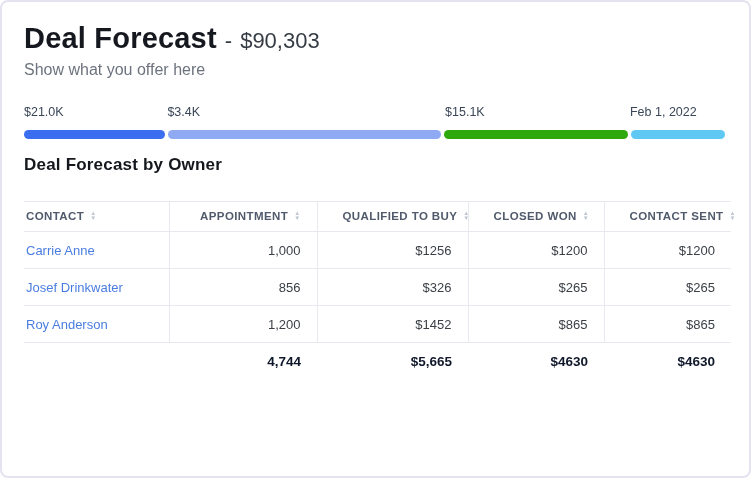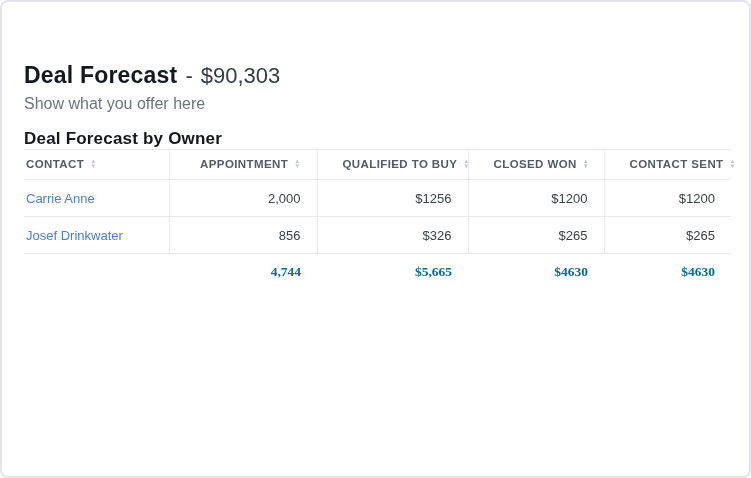--- a/index.html
+++ b/index.html
@@ -11,21 +11,21 @@
   .card {
     width: 751px; height: 478px;
     background: #ffffff;
     border: 2px solid #e4e3ef;
     border-radius: 8px;
     padding: 20px 22px 0 22px;
     overflow: hidden;
   }
   
   .title-line { display: flex; align-items: baseline; gap: 8px; }
-  .title { font-size: 23px; font-weight: 700; color: #15181e; letter-spacing: 0.2px; margin-top: 40px; }
+  .title { font-size: 29px; font-weight: 700; color: #15181e; letter-spacing: 0.2px; }
   .title-amount { font-size: 22px; font-weight: 400; color: #363c45; }
   .subtitle { margin-top: 6px; font-size: 16px; color: #6c737e; }
 
   
   .progress-wrap { position: relative; margin-top: 26px; height: 34px; }
   .bar-label {
     position: absolute; top: 0;
     font-size: 12.5px; font-weight: 500; color: #3a4658; white-space: nowrap;
   }
   .bar-label-1 { left: 0; }
@@ -35,21 +35,21 @@
   .bar {
     position: absolute; left: 0; right: 0; bottom: 0;
     height: 9px; display: flex; gap: 3px;
   }
   .bar .seg { height: 9px; border-radius: 5px; }
 
   
   .section-title { margin-top: 16px; font-size: 17px; font-weight: 700; color: #14171c; letter-spacing: 0.2px; }
 
   
-  table { width: 707px; border-collapse: collapse; table-layout: fixed; }
+  table { margin-top: 26px; width: 707px; border-collapse: collapse; table-layout: fixed; }
   col.c1 { width: 145px; } col.c2 { width: 148px; } col.c3 { width: 151px; }
   col.c4 { width: 136px; } col.c5 { width: 127px; }
   thead th {
     border-top: 1px solid #e7e9ee;
     border-bottom: 1px solid #e7e9ee;
     height: 30px;
     font-size: 11.5px; font-weight: 700; letter-spacing: 0.4px;
     color: #505a6b; text-transform: uppercase;
     white-space: nowrap; vertical-align: middle;
   }
@@ -63,36 +63,48 @@
     position: relative; top: -1px;
   }
   tbody td {
     height: 37px; border-bottom: 1px solid #e7e9ee;
     font-size: 13px; color: #3a3f46; vertical-align: middle;
   }
   tbody tr:first-child td { border-top: none; }
   td.contact { padding-left: 2px; }
   .contact-link { color: #4a7de0; text-decoration: none; cursor: pointer; }
   tfoot td {
-    height: 37px; font-size: 13.5px; font-weight: 700; color: #0369a1;
-    vertical-align: middle; border-top: 1px solid #e7e9ee; font-family: Liberation Serif, serif;
+    height: 37px; font-size: 13.5px; font-weight: 700; color: #0f172a;
+    vertical-align: middle; border-top: 1px solid #e7e9ee;
   }
 </style>
 </head>
 <body>
 
 <div class="card">
 
   <div class="title-line">
     <span class="title">Deal Forecast</span>
     <span class="title-amount">-</span>
     <span class="title-amount">$90,303</span>
   </div>
   <div class="subtitle">Show what you offer here</div>
 
+  <div class="progress-wrap">
+    <span class="bar-label bar-label-1">$21.0K</span>
+    <span class="bar-label bar-label-2">$3.4K</span>
+    <span class="bar-label bar-label-3">$15.1K</span>
+    <span class="bar-label bar-label-4">Feb 1, 2022</span>
+    <div class="bar">
+      <div class="seg" style="background: rgb(58, 109, 240); width: 20%;"></div>
+      <div class="seg" style="background: rgb(143, 169, 242); width: 38.9%;"></div>
+      <div class="seg" style="background: rgb(47, 168, 13); width: 26.1%;"></div>
+      <div class="seg" style="background: rgb(95, 201, 244); width: 13.5%;"></div>
+    </div>
+  </div>
 
   <div class="section-title">Deal Forecast by Owner</div>
 
   <table>
     <colgroup>
         <col class="c1">
         <col class="c2">
         <col class="c3">
         <col class="c4">
         <col class="c5">
@@ -127,31 +139,38 @@
           <span>Contact Sent</span><span class="sort-icon">
               <span>▲</span>
               <span>▼</span>
             </span>
         </th>
       </tr>
     </thead>
     <tbody>
       <tr>
         <td class="contact"><a class="contact-link">Carrie Anne</a></td>
-        <td class="num">2,000</td>
+        <td class="num">1,000</td>
         <td class="num">$1256</td>
         <td class="num">$1200</td>
         <td class="num">$1200</td>
       </tr>
       <tr>
         <td class="contact"><a class="contact-link">Josef Drinkwater</a></td>
         <td class="num">856</td>
         <td class="num">$326</td>
         <td class="num">$265</td>
         <td class="num">$265</td>
+      </tr>
+      <tr>
+        <td class="contact"><a class="contact-link">Roy Anderson</a></td>
+        <td class="num">1,200</td>
+        <td class="num">$1452</td>
+        <td class="num">$865</td>
+        <td class="num">$865</td>
       </tr>
     </tbody>
     <tfoot>
       <tr>
         <td></td>
         <td class="num">4,744</td>
         <td class="num">$5,665</td>
         <td class="num">$4630</td>
         <td class="num">$4630</td>
       </tr>

